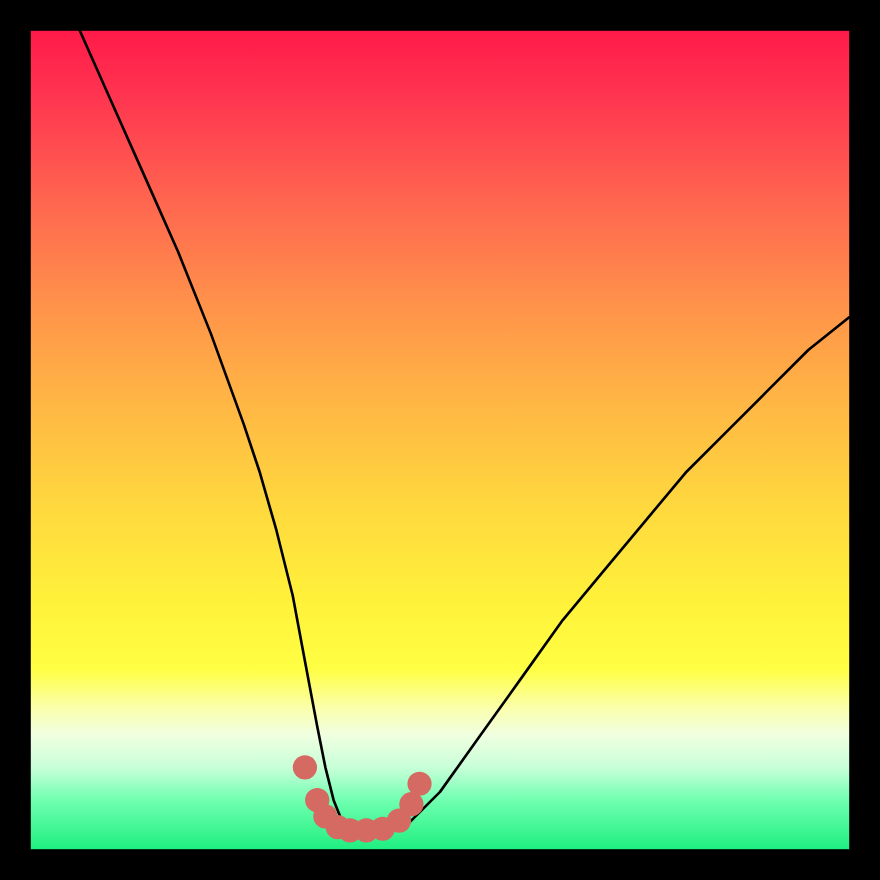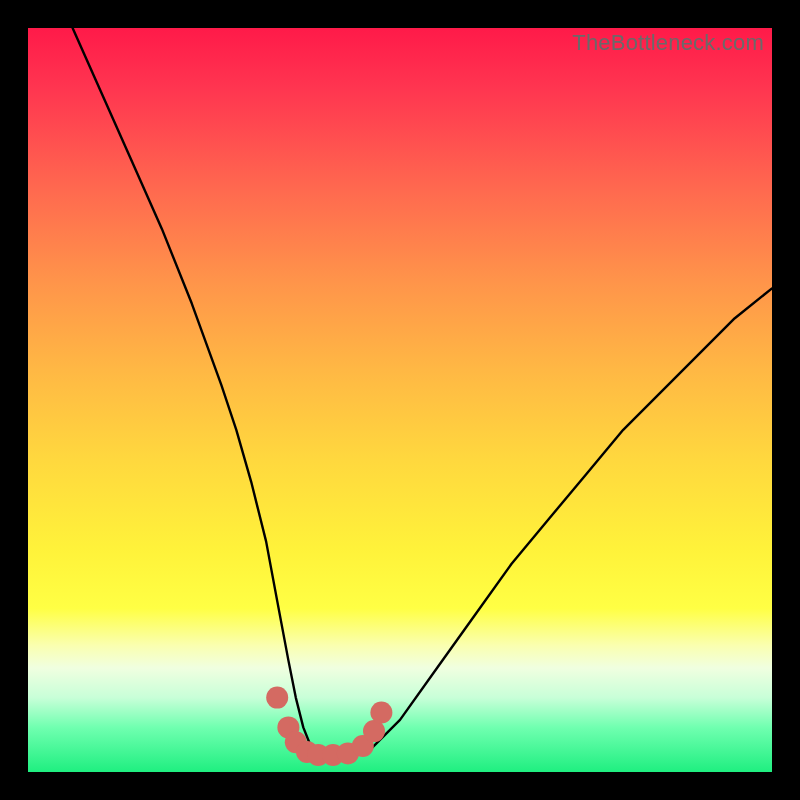--- a/index.html
+++ b/index.html
@@ -59,21 +59,20 @@
     height: 744px;
     overflow: visible;
   }
 </style>
 </head>
 <body>
 
 <div class="frame">
   <div class="plot">
 
-    <div class="watermark">TheBottleneck.com</div>
 
     <svg class="curve" viewBox="0 0 744 744">
       <path id="bottleneck-path" fill="none" stroke="#000000" stroke-width="2.4" stroke-linecap="round" stroke-linejoin="round" d="M44.6 0.0 L74.4 67.0 L104.2 133.9 L133.9 200.9 L163.7 275.3 L193.4 357.1 L208.3 401.8 L223.2 453.8 L238.1 513.4 L249.2 572.9 L260.4 632.4 L267.8 669.6 L275.3 699.4 L282.7 718.0 L290.2 725.4 L297.6 727.6 L312.5 728.4 L327.4 727.6 L342.2 721.7 L372.0 691.9 L409.2 639.8 L446.4 587.8 L483.6 535.7 L520.8 491.0 L558.0 446.4 L595.2 401.8 L632.4 364.6 L669.6 327.4 L706.8 290.2 L744.0 260.4 "></path>
       <g id="marker-group">
           <circle cx="249.2" cy="669.6" r="11" fill="#d46a62"></circle>
           <circle cx="260.4" cy="699.4" r="11" fill="#d46a62"></circle>
           <circle cx="267.8" cy="714.2" r="11" fill="#d46a62"></circle>
           <circle cx="279.0" cy="723.9" r="11" fill="#d46a62"></circle>
           <circle cx="290.2" cy="726.9" r="11" fill="#d46a62"></circle>
           <circle cx="305.0" cy="726.9" r="11" fill="#d46a62"></circle>

